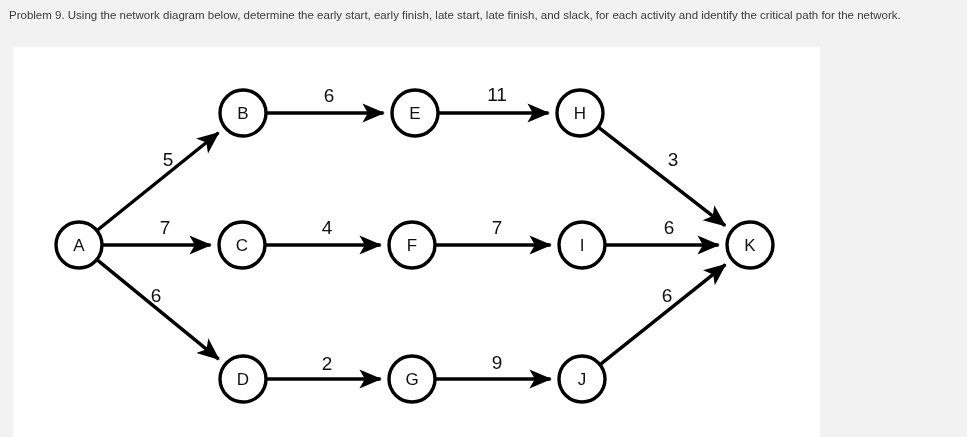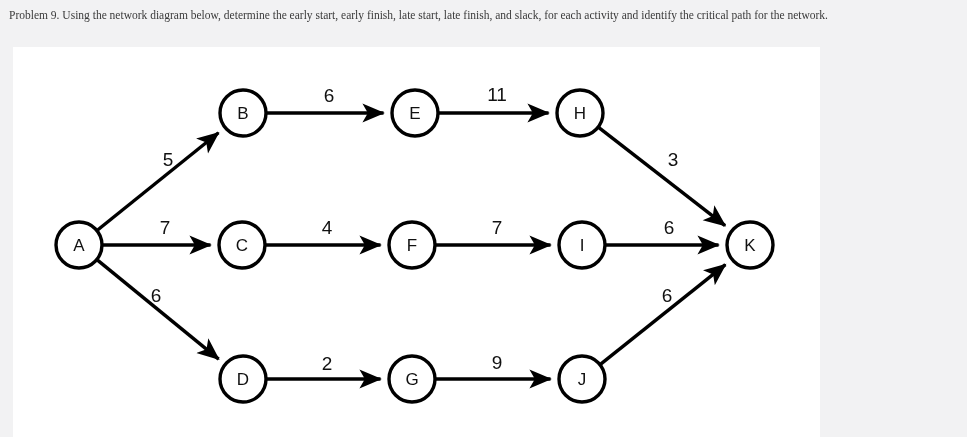--- a/index.html
+++ b/index.html
@@ -17,21 +17,21 @@
   }
   #problem-statement {
     position: absolute;
     left: 9px;
     top: 8px;
     width: 950px;
     font-size: 11.5px;
     line-height: 14px;
     color: #3a3a3a;
     white-space: nowrap;
-    font-family: Liberation Serif, serif;
+    font-family: Liberation Sans, sans-serif;
   }
   #diagram-panel {
     position: absolute;
     left: 13px;
     top: 47px;
     width: 807px;
     height: 390px;
     background: #ffffff;
   }
   #network-svg {

